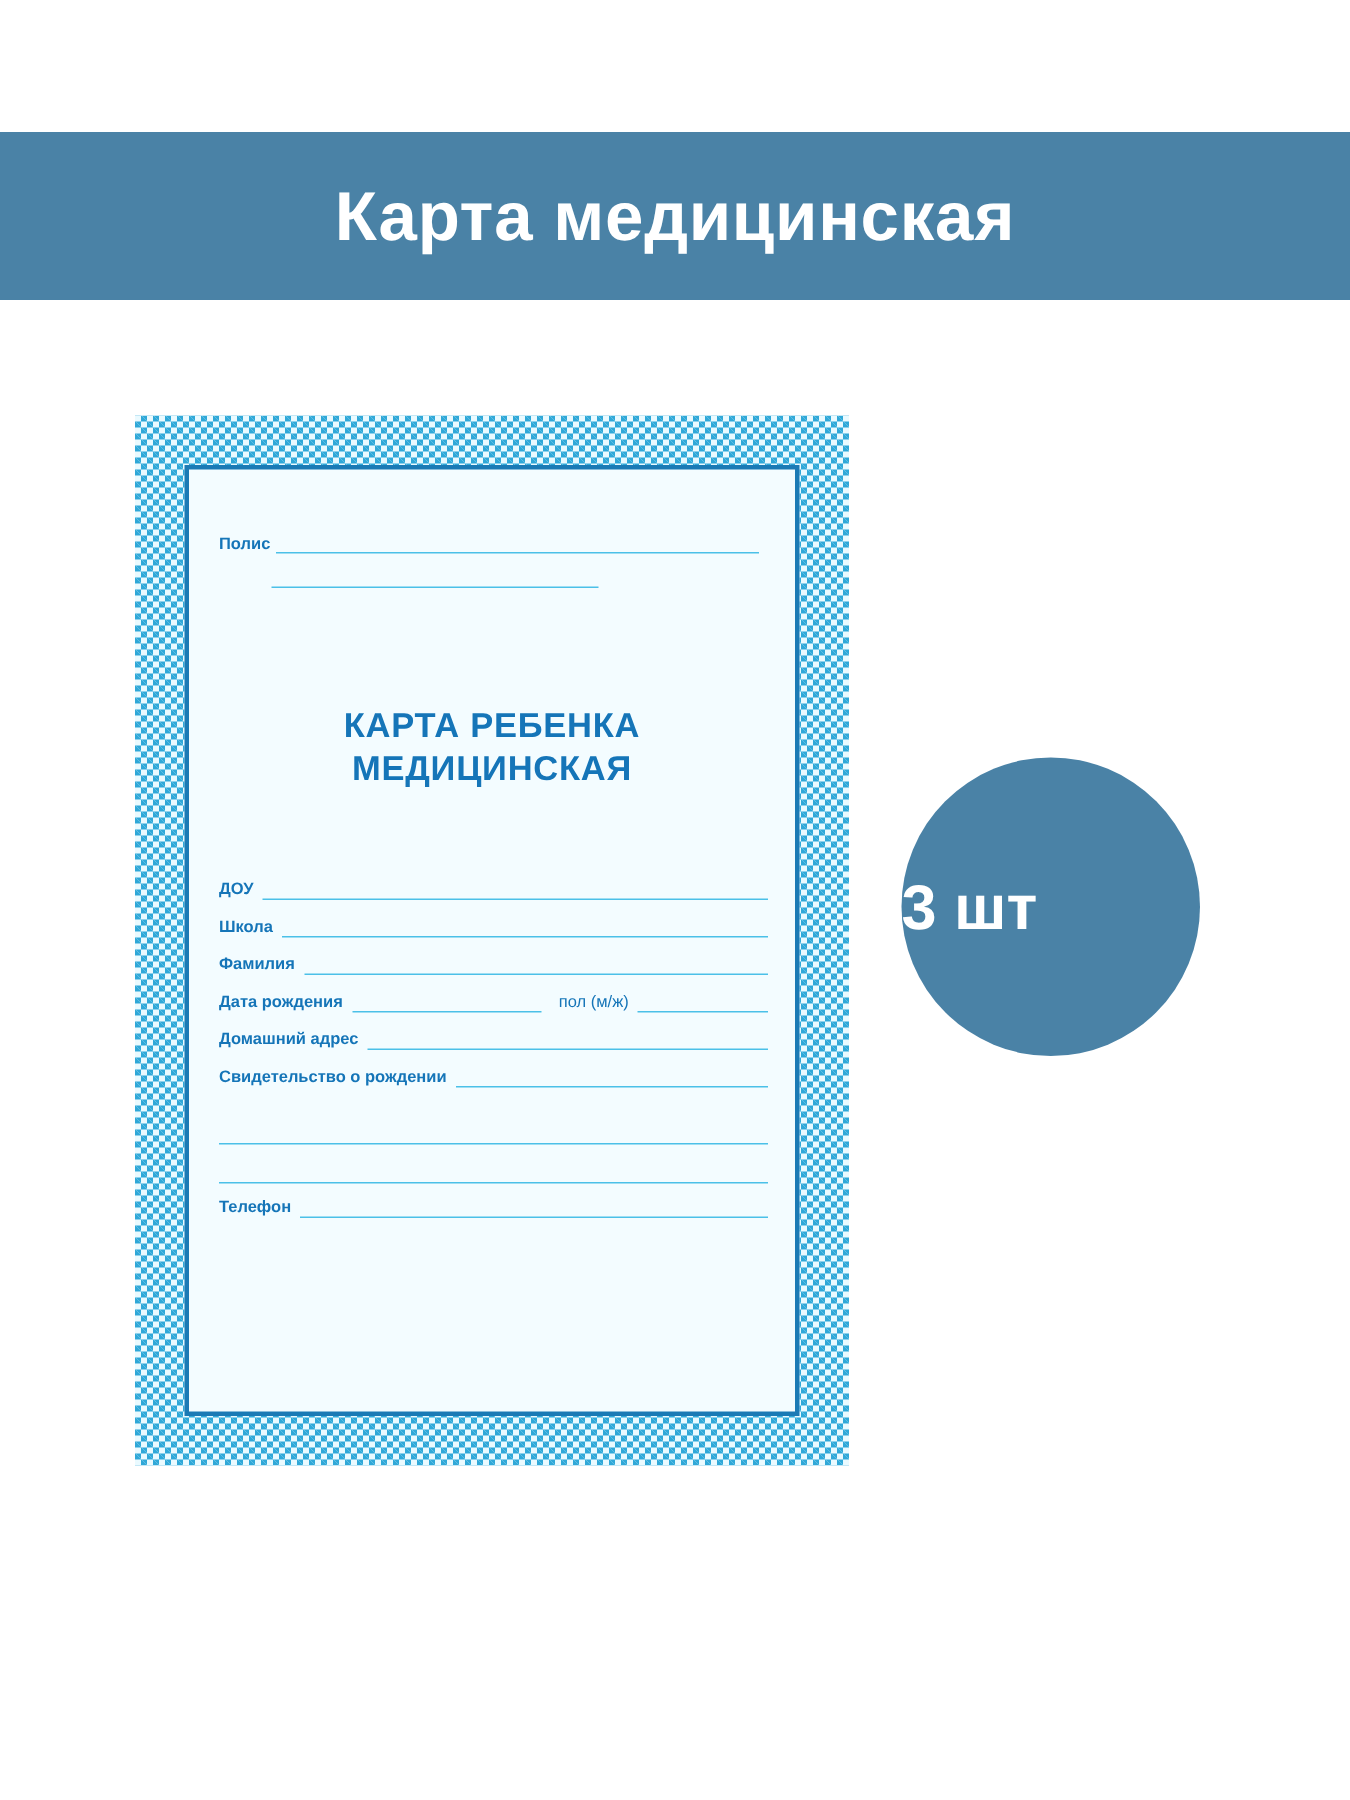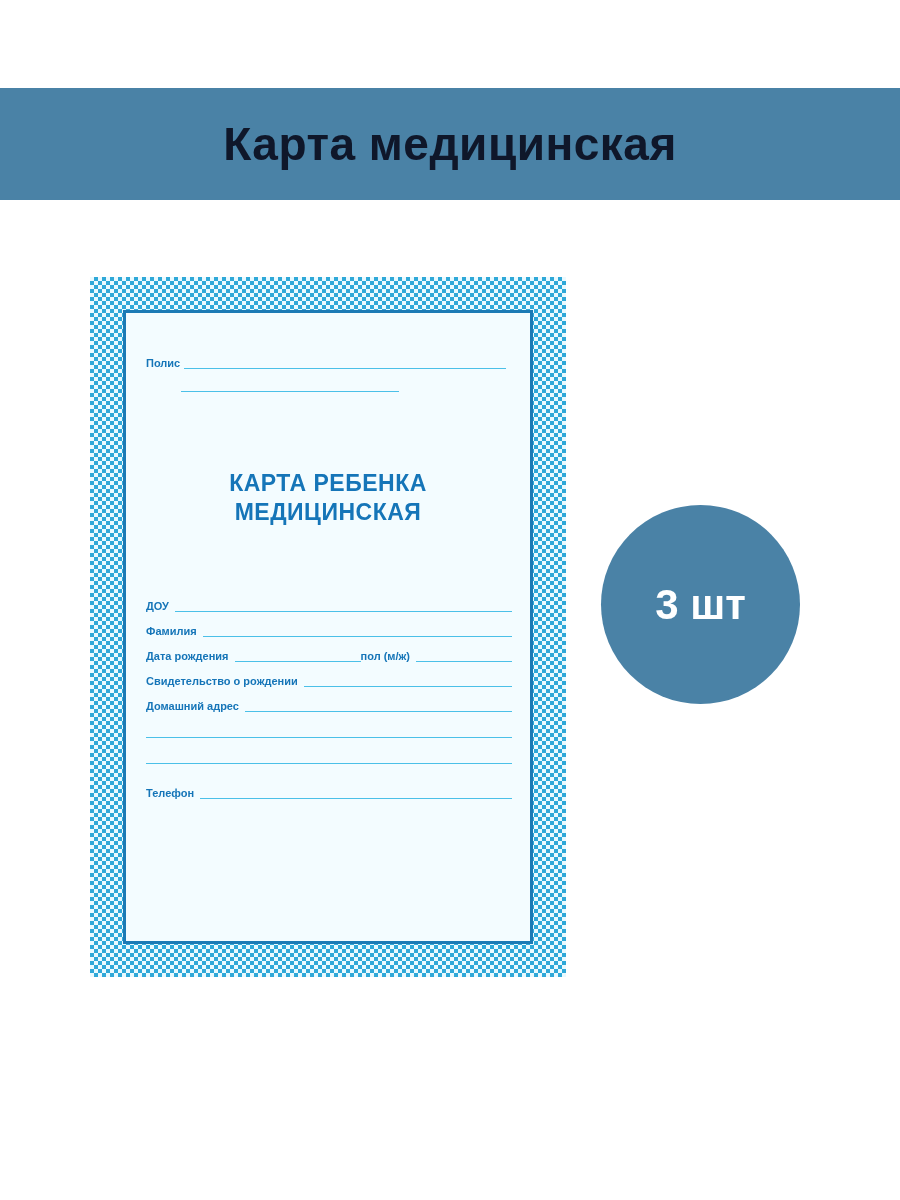--- a/index.html
+++ b/index.html
@@ -21,40 +21,39 @@
     left: 0;
     top: 88px;
     width: 900px;
     height: 112px;
     background: #4a82a6;
     display: flex;
     align-items: center;
     justify-content: center;
   }
   .banner-title {
-    color: #0f172a;
+    color: #ffffff;
     font-size: 46px;
     font-weight: bold;
     letter-spacing: 0.5px;
     line-height: 1;
     white-space: nowrap;
   }
 
   
   .qty-badge {
     position: absolute;
     left: 601px;
     top: 505px;
     width: 199px;
     height: 199px;
     border-radius: 50%;
     background: #4a82a6;
     display: flex;
     align-items: center;
-    justify-content: center;
   }
   .qty-text {
     color: #ffffff;
     font-size: 42px;
     font-weight: bold;
     white-space: nowrap;
   }
 
   
   .doc {
@@ -142,37 +141,38 @@
 
   
   .fields {
     position: absolute;
     left: 20px;
     right: 18px;
     top: 274px;
   }
   .field-row {
     display: flex;
-    align-items: flex-end;
+    align-items: flex-start;
     height: 25px;
   }
   .field-row .rule {
     height: 12px;
   }
   .field-row.with-sex .rule-a {
     flex: 0 0 126px;
     border-bottom: 1px solid #4bc0e8;
     height: 12px;
     margin-left: 6px;
   }
   .sex-label {
     color: #1575b8;
     font-size: 11px;
-    font-weight: bold;
-    white-space: nowrap;
+    font-weight: normal;
+    white-space: nowrap;
+    margin-left: 12px;
     line-height: 12px;
   }
   .blank-row {
     height: 26px;
     display: flex;
     align-items: flex-end;
   }
   .blank-row .rule {
     margin-left: 0;
   }
@@ -209,41 +209,45 @@
         <span>МЕДИЦИНСКАЯ</span>
       </div>
 
       <div class="fields">
 
         <div class="field-row">
           <span class="field-label">ДОУ</span>
           <span class="rule"></span>
         </div>
 
+        <div class="field-row">
+          <span class="field-label">Школа</span>
+          <span class="rule"></span>
+        </div>
 
         <div class="field-row">
           <span class="field-label">Фамилия</span>
           <span class="rule"></span>
         </div>
 
 
         <div class="field-row with-sex">
           <span class="field-label">Дата рождения</span>
           <span class="rule-a"></span>
           <span class="sex-label">пол (м/ж)</span>
           <span class="rule"></span>
         </div>
 
         <div class="field-row">
+          <span class="field-label">Домашний адрес</span>
+          <span class="rule"></span>
+        </div>
+
+        <div class="field-row">
           <span class="field-label">Свидетельство о рождении</span>
-          <span class="rule"></span>
-        </div>
-
-        <div class="field-row">
-          <span class="field-label">Домашний адрес</span>
           <span class="rule"></span>
         </div>
 
         <div class="blank-row">
           <span class="rule"></span>
         </div>
 
         <div class="blank-row">
           <span class="rule"></span>
         </div>

